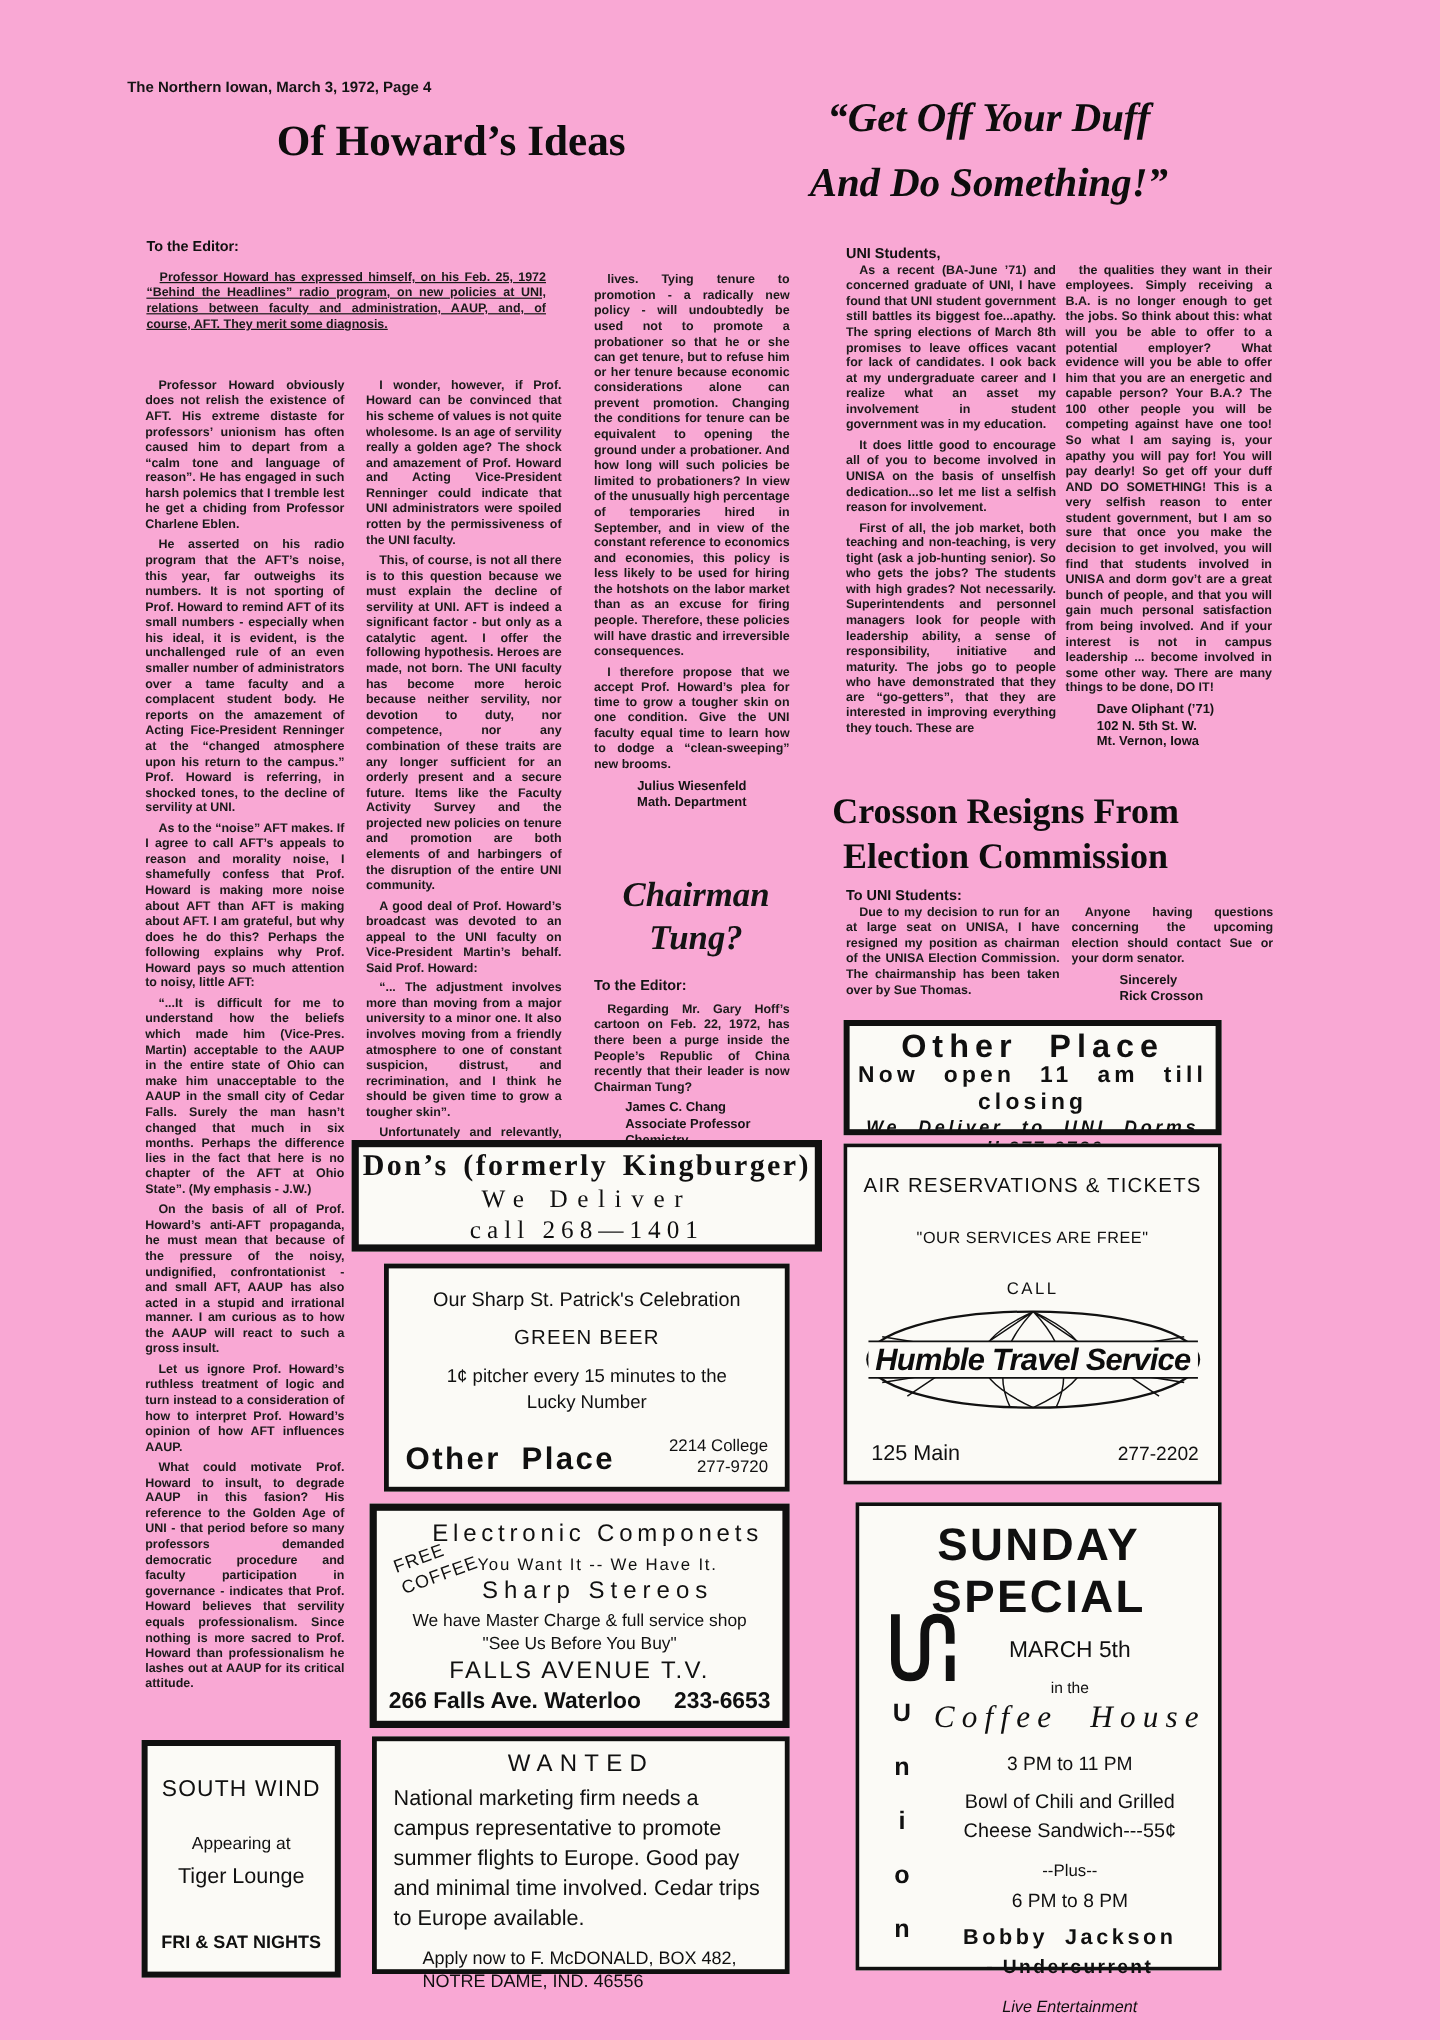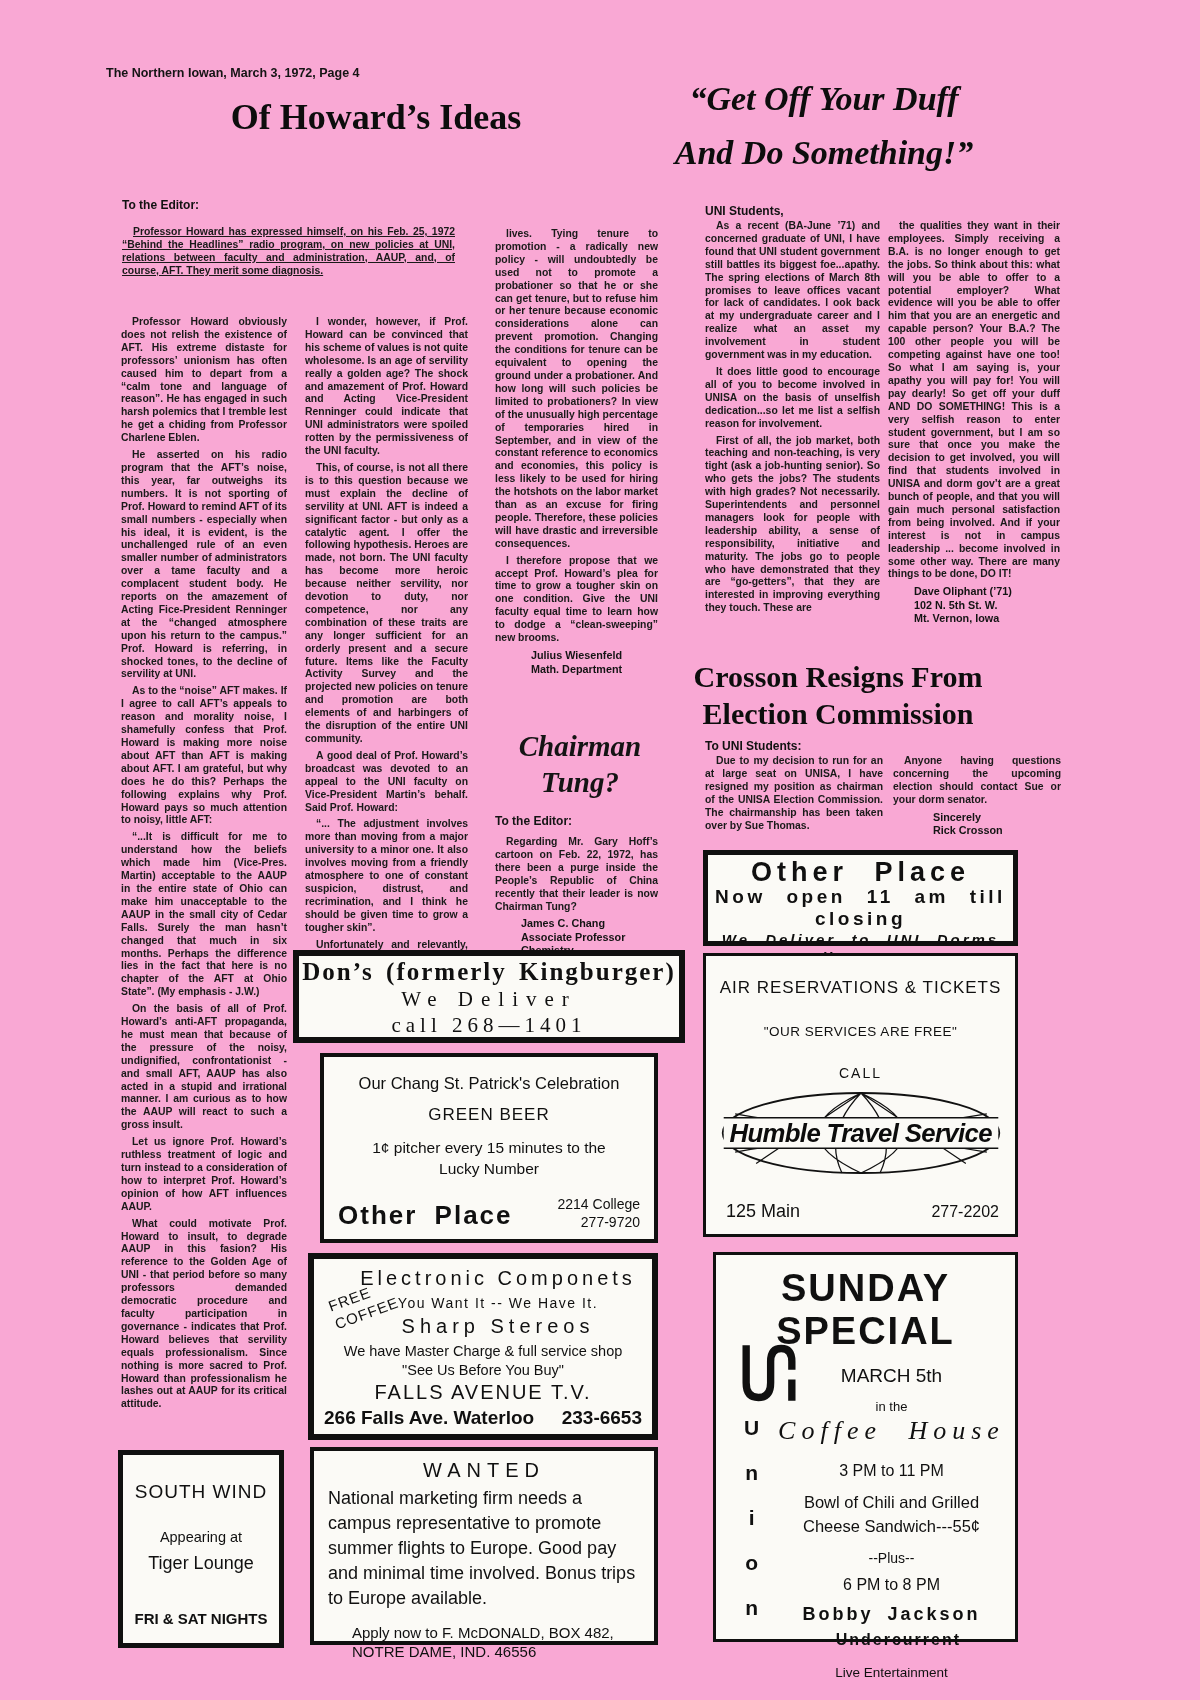--- a/index.html
+++ b/index.html
@@ -142,21 +142,21 @@
     <div style="font-size:15px;font-weight:bold;font-style:italic;letter-spacing:2px;line-height:18px;">call 277-9720</div>
   </div>
 
   <div class="ad serif" style="left:293px;top:950px;width:392px;height:93px;border-width:6px;padding-top:2px;">
     <div style="font-size:25px;letter-spacing:2px;word-spacing:4px;line-height:28px;font-weight:bold;">Don’s (formerly Kingburger)</div>
     <div style="font-size:21px;letter-spacing:8px;line-height:26px;">We Deliver</div>
     <div style="font-size:21px;letter-spacing:5px;line-height:26px;">call  268—1401</div>
   </div>
 
   <div class="ad" style="left:320px;top:1053px;width:338px;height:190px;padding:16px 10px 6px;">
-    <div style="font-size:16.5px;line-height:20px;">Our Chang St. Patrick's Celebration</div>
+    <div style="font-size:16.5px;line-height:20px;">Our Sharp St. Patrick's Celebration</div>
     <div style="font-size:17px;margin-top:12px;letter-spacing:1px;">GREEN BEER</div>
     <div style="font-size:15.5px;margin-top:12px;line-height:21px;">
       <div>1¢ pitcher every 15 minutes to the</div>
       <div>Lucky Number</div>
     </div>
     <div class="rowsplit" style="position:absolute;left:14px;right:14px;bottom:8px;">
       <div style="font-size:26px;font-weight:bold;letter-spacing:2px;word-spacing:8px;">Other Place</div>
       <div style="font-size:14px;text-align:right;line-height:18px;">
         <div>2214 College</div>
         <div>277-9720</div>
@@ -219,27 +219,27 @@
       <div class="serif" style="font-size:26px;font-style:italic;letter-spacing:6px;word-spacing:14px;margin-top:2px;">Coffee House</div>
       <div style="font-size:16px;margin-top:16px;">3 PM to 11 PM</div>
       <div style="font-size:16.5px;margin-top:10px;line-height:24px;">
         <div>Bowl of Chili and Grilled</div>
         <div>Cheese Sandwich---55¢</div>
       </div>
       <div style="font-size:14px;margin-top:12px;">--Plus--</div>
       <div style="font-size:16px;margin-top:10px;">6 PM to 8 PM</div>
       <div style="font-size:18px;font-weight:bold;letter-spacing:3px;word-spacing:6px;margin-top:10px;">Bobby Jackson</div>
       <div style="font-size:16px;font-weight:bold;letter-spacing:2px;margin-top:6px;">- Undercurrent</div>
-      <div style="font-size:13.5px;margin-top:16px;">Live Entertainment</div>
+      <div style="font-size:13.5px;margin-top:16px;font-style:italic;">Live Entertainment</div>
     </div>
   </div>
 
   <div class="ad" style="left:310px;top:1447px;width:348px;height:198px;padding:8px 14px;text-align:left;">
     <div style="font-size:20px;letter-spacing:6px;text-align:center;">WANTED</div>
-    <div style="font-size:18px;line-height:25px;margin-top:4px;">National marketing firm needs a campus representative to promote summer flights to Europe.  Good pay and minimal time involved.  Bonus trips to Europe available.</div>
+    <div style="font-size:18px;line-height:25px;margin-top:4px;">National marketing firm needs a campus representative to promote summer flights to Europe.  Good pay and minimal time involved.  Cedar trips to Europe available.</div>
     <div style="font-size:15px;line-height:19px;margin-top:12px;padding-left:24px;">
       <div>Apply now to  F. McDONALD, BOX 482,</div>
       <div>NOTRE DAME, IND.  46556</div>
     </div>
   </div>
 
   <div class="ad" style="left:118px;top:1450px;width:166px;height:198px;border-width:5px;padding:26px 4px 12px;">
     <div style="font-size:19px;letter-spacing:1px;">SOUTH WIND</div>
     <div style="font-size:14.5px;margin-top:26px;">Appearing at</div>
     <div style="font-size:18px;margin-top:8px;">Tiger Lounge</div>

